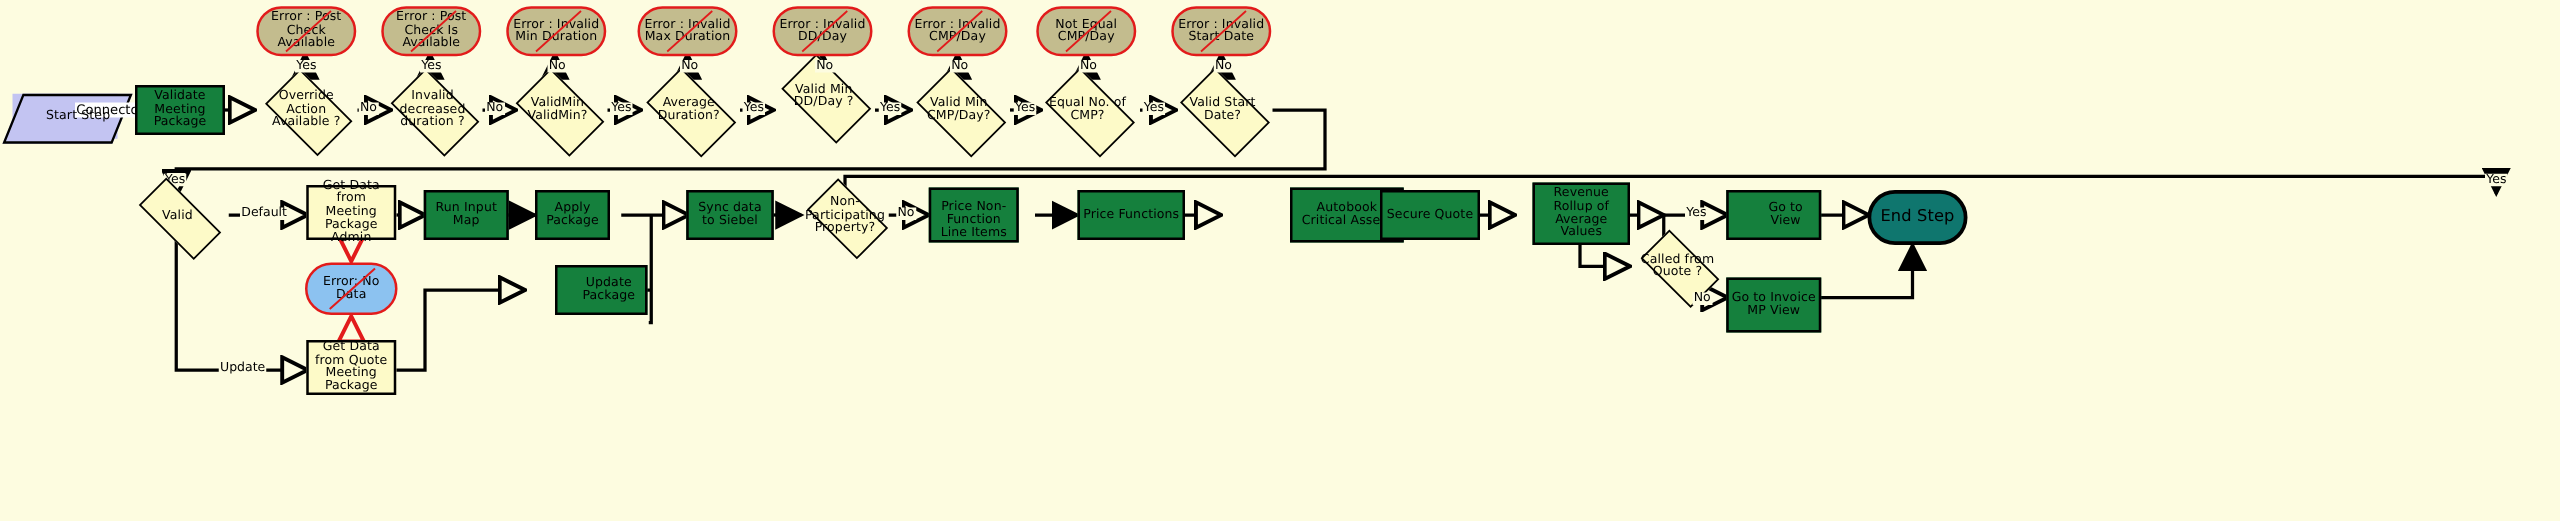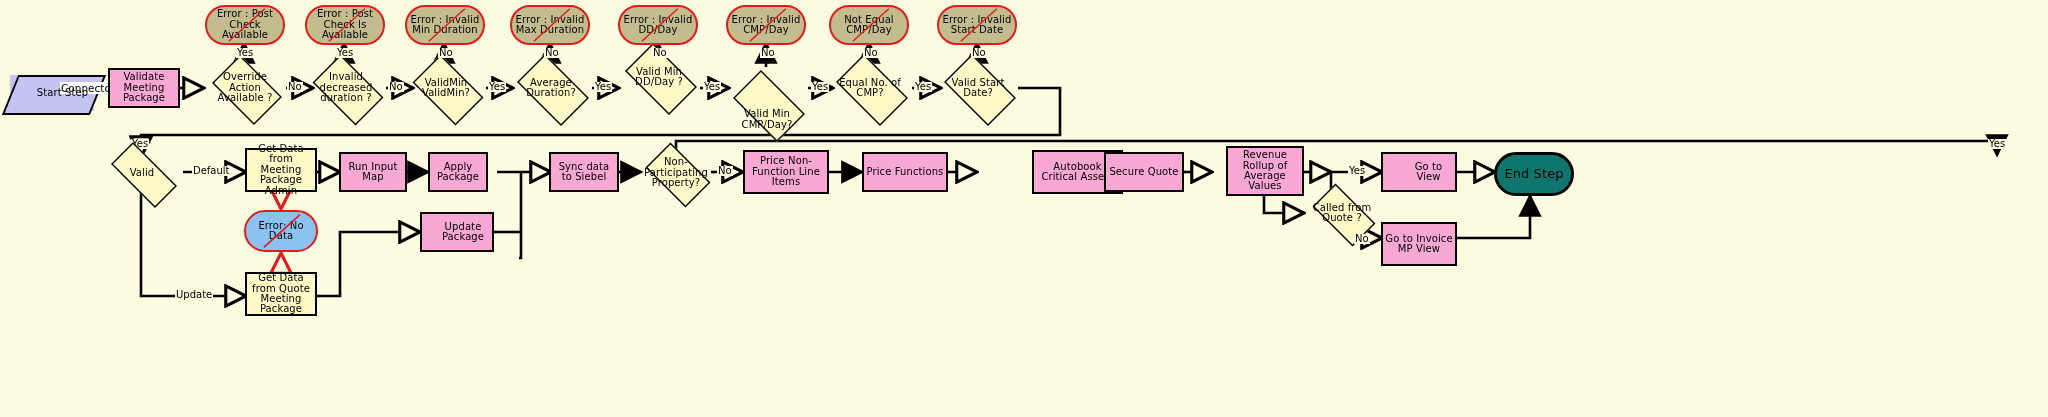--- a/index.html
+++ b/index.html
@@ -11,21 +11,21 @@
   }
   #canvas{position:relative;width:2048px;height:417px;}
   svg#wires{position:absolute;left:0;top:0;width:2048px;height:417px;}
 
   .node{position:absolute;box-sizing:border-box;display:flex;align-items:center;
         justify-content:center;text-align:center;line-height:1.04;color:#000;
         font-size:10px;letter-spacing:.1px;}
   .node span{display:block;padding:0 2px;}
 
   
-  .n-process{background:#f9a8d4;border:2px solid #000;}
+  .n-process{background:#15803d;border:2px solid #000;}
   
   .n-sub{background:#fdfac8;border:2px solid #000;}
   
   .n-decision{background:transparent;border:none;}
   .n-decision .dia{position:absolute;left:0;top:0;width:100%;height:100%;
         background:#fdfac8;border:2px solid #000;
         transform:rotate(45deg) scale(.707);}
   .n-decision span{position:relative;z-index:2;}
   
   .n-error{background:#c3bc8e;border:2px solid #e21b1b;border-radius:22px;}
@@ -150,21 +150,21 @@
   <span>ValidMin ValidMin?</span>
 </div>
 <div class="node n-decision" style="left:509px;top:62px;width:84px;height:52px;">
   <div class="dia"></div>
   <span>Average Duration?</span>
 </div>
 <div class="node n-decision" style="left:617px;top:51px;width:84px;height:52px;">
   <div class="dia"></div>
   <span>Valid Min DD/Day ?</span>
 </div>
-<div class="node n-decision" style="left:725px;top:78px;width:84px;height:52px;align-items:flex-end;">
+<div class="node n-decision" style="left:725px;top:62px;width:84px;height:52px;">
   <div class="dia"></div>
   <span>Valid Min CMP/Day?</span>
 </div>
 <div class="node n-decision" style="left:828px;top:62px;width:84px;height:52px;">
   <div class="dia"></div>
   <span>Equal No. of CMP?</span>
 </div>
 <div class="node n-decision" style="left:936px;top:62px;width:84px;height:52px;">
   <div class="dia"></div>
   <span>Valid Start Date?</span>
@@ -257,34 +257,34 @@
     <line x1="58" y1="3" x2="18" y2="39" stroke="#e21b1b" stroke-width="1.8"></line>
       </svg>
 </div>
 
 <div class="node n-process" style="left:339px;top:152px;width:68px;height:40px;">
   <span>Run Input Map</span>
 </div>
 <div class="node n-process" style="left:428px;top:152px;width:60px;height:40px;">
   <span>Apply Package</span>
 </div>
-<div class="node n-process" style="left:420px;top:212px;width:74px;height:40px;padding-left:12px;">
+<div class="node n-process" style="left:444px;top:212px;width:74px;height:40px;padding-left:12px;">
   <span>Update Package</span>
 </div>
 <div class="node n-process" style="left:549px;top:152px;width:70px;height:40px;">
   <span>Sync data to Siebel</span>
 </div>
 
 <div class="node n-decision" style="left:638px;top:150px;width:76px;height:46px;">
   <div class="dia"></div>
   <span>Non-Participating Property?</span>
 </div>
 <div class="lbl" style="left:717px;top:166px;">No</div>
 
-<div class="node n-process" style="left:743px;top:150px;width:86px;height:44px;">
+<div class="node n-process" style="left:743px;top:150px;width:72px;height:44px;align-items:flex-end;">
   <span>Price Non-Function Line Items</span>
 </div>
 <div class="node n-process" style="left:862px;top:152px;width:86px;height:40px;">
   <span>Price Functions</span>
 </div>
 <div class="node n-process" style="left:1032px;top:150px;width:91px;height:44px;">
   <span>Autobook Critical Assets</span>
 </div>
 <div class="node n-process" style="left:1104px;top:152px;width:80px;height:40px;">
   <span>Secure Quote</span>

